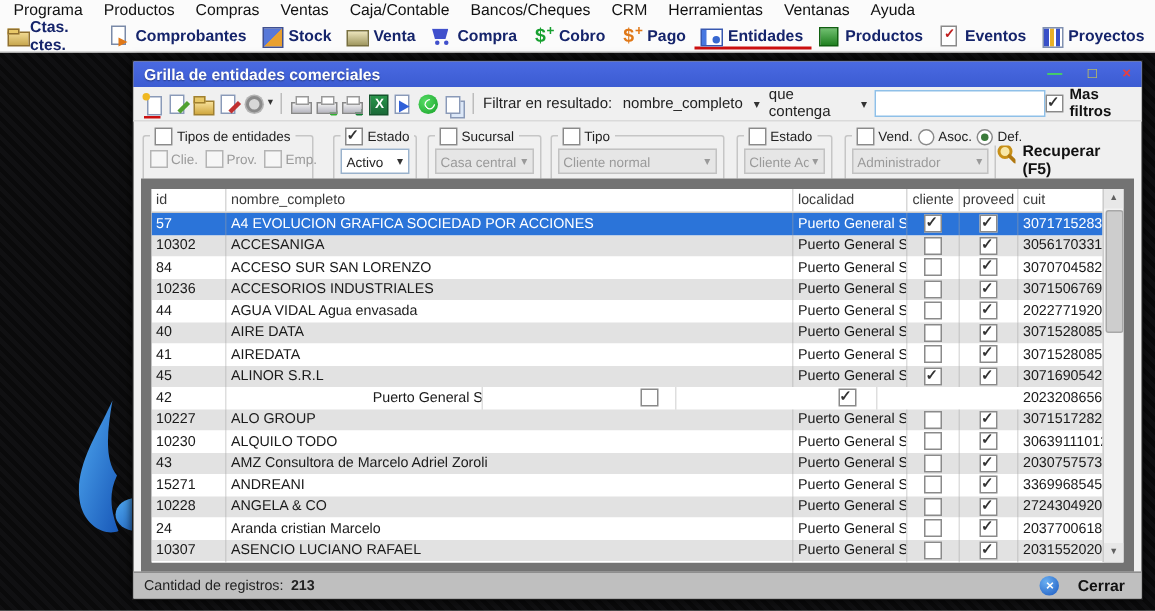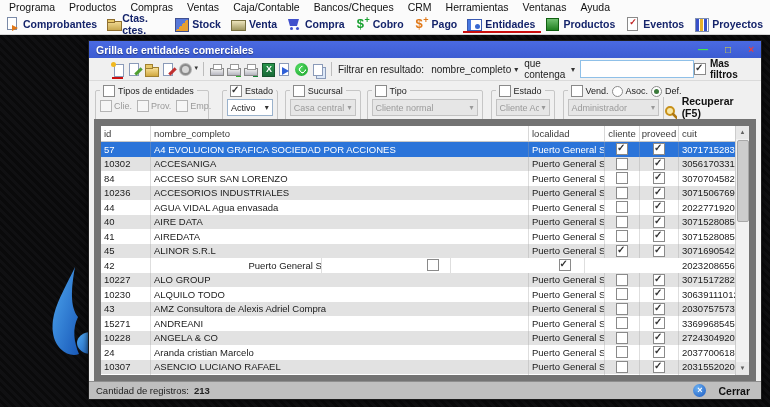--- a/index.html
+++ b/index.html
@@ -37,21 +37,21 @@
     background:linear-gradient(90deg,#3850c8 0 3px,#fff 3px 4px,#e8b028 4px 7px,#fff 7px 8px,#3850c8 8px 11px,#fff 11px 12px);}
 
   
   .window{position:absolute;left:88px;top:40px;width:674px;height:360px;background:#f0f0f0;border:1px solid #1c1c1c;box-sizing:border-box;box-shadow:0 0 6px rgba(0,0,0,.8);}
   .titlebar{height:17px;background:linear-gradient(#4a6ae2,#3c5cd2);display:flex;align-items:center;padding:0 7px;color:#fff;}
   .wtitle{font-size:10.5px;font-weight:700;text-shadow:0 1px 1px rgba(0,0,0,.4);}
   .wctrl{margin-left:auto;display:flex;gap:17px;font-size:10px;font-weight:700;align-items:center;}
   .wmin{color:#46e84a;}.wmax{color:#e0d83a;}.wclose{color:#e84040;}
 
   
-  .wtoolbar{height:22px;display:flex;align-items:center;padding:0 20px;background:#f0f0f0;border-bottom:1px solid #dadada;}
+  .wtoolbar{height:22px;display:flex;align-items:center;padding:0 4px;background:#f0f0f0;border-bottom:1px solid #dadada;}
   .tbi{width:15px;height:15px;position:relative;display:inline-block;margin:0 1px;}
   .tbi.u{box-shadow:0 4px 0 -2px #cc1010;}
   .sep{width:1px;height:14px;background:#bcbcbc;margin:0 4px;display:inline-block;}
   .ic-new::before{content:"";position:absolute;left:4px;top:2px;width:8px;height:11px;background:#fff;border:1px solid #8a9ab8;}
   .ic-new::after{content:"";position:absolute;left:1px;top:0;width:5px;height:5px;background:#f0b820;border-radius:50%;}
   .ic-edit::before,.ic-edit2::before{content:"";position:absolute;left:2px;top:1px;width:8px;height:11px;background:#fff;border:1px solid #8a9ab8;}
   .ic-edit::after{content:"";position:absolute;right:-1px;bottom:4px;width:9px;height:3px;background:#50a030;transform:rotate(-45deg);}
   .ic-edit2::after{content:"";position:absolute;right:-1px;bottom:4px;width:9px;height:3px;background:#c03030;transform:rotate(-45deg);}
   .ic-open::before{content:"";position:absolute;left:1px;top:5px;width:12px;height:8px;background:linear-gradient(#f8e098,#d0a840);border:1px solid #a08030;}
   .ic-open::after{content:"";position:absolute;left:1px;top:2px;width:6px;height:3px;background:#e8c868;border:1px solid #a08030;}
@@ -93,21 +93,21 @@
   .g-estado1{width:50px;margin-left:13px;}
   .g-sucursal{width:72px;margin-left:7px;}
   .g-tipo{width:116px;margin-left:6px;}
   .g-estado2{width:54px;margin-left:8px;}
   .g-vend{width:100px;margin-left:8px;}
   .opts{display:flex;gap:5px;align-items:center;margin-top:3px;}
   .optitem{display:flex;align-items:center;gap:2px;font-size:9px;color:#9a9a9a;}
   .sel{height:15px;border:1px solid #9ab2cc;background:#fff;font-size:9px;color:#222;display:flex;align-items:center;justify-content:space-between;padding:0 3px;margin-top:2px;}
   .sel.dis{border-color:#c2c2c2;background:#e6e6e6;color:#9a9a9a;}
   .sel.dis .caret{color:#9a9a9a;}
-  .recup{margin-left:auto;margin-right:6px;align-self:center;display:flex;align-items:flex-end;gap:5px;font-size:10.5px;font-weight:700;color:#111;cursor:default;}
+  .recup{margin-left:auto;margin-right:6px;align-self:center;display:flex;align-items:flex-start;gap:5px;font-size:10.5px;font-weight:700;color:#111;cursor:default;}
 
   
   .table{position:absolute;left:5px;right:5px;top:78px;bottom:17px;background:#fff;border:7px solid #737373;box-sizing:border-box;overflow:hidden;padding-right:13px;}
   .thead{display:flex;height:15px;border-bottom:1px solid #c8c8c8;font-size:9.5px;color:#3a3a3a;background:#fff;align-items:center;}
   .th{padding:0 3px;border-right:1px solid #d8d8d8;white-space:nowrap;overflow:hidden;box-sizing:border-box;height:100%;display:flex;align-items:center;}
   .c-id{width:50px;flex:0 0 auto;}
   .c-nom{flex:1 1 auto;min-width:0;}
   .c-loc{width:76px;flex:0 0 auto;}
   .c-cli{width:35px;flex:0 0 auto;justify-content:center;}
   .c-pro{width:39px;flex:0 0 auto;justify-content:center;}
@@ -154,26 +154,26 @@
       <span>Ventas</span>
       <span>Caja/Contable</span>
       <span>Bancos/Cheques</span>
       <span>CRM</span>
       <span>Herramientas</span>
       <span>Ventanas</span>
       <span>Ayuda</span>
     </div>
   <div class="apptoolbar" id="apptoolbar">
       <div class="app-item">
+        <span class="ai ic-ctas-ctes"></span>
+        <span>Ctas. ctes.</span>
+      </div>
+      <div class="app-item">
         <span class="ai ic-comprobantes"></span>
         <span>Comprobantes</span>
-      </div>
-      <div class="app-item">
-        <span class="ai ic-ctas-ctes"></span>
-        <span>Ctas. ctes.</span>
       </div>
       <div class="app-item">
         <span class="ai ic-stock"></span>
         <span>Stock</span>
       </div>
       <div class="app-item">
         <span class="ai ic-venta"></span>
         <span>Venta</span>
       </div>
       <div class="app-item">
@@ -470,21 +470,21 @@
           <div class="td c-cli">
             <span class="cb"></span>
           </div>
           <div class="td c-pro">
             <span class="cb on"></span>
           </div>
           <div class="td c-cuit">30639111012</div>
         </div>
         <div class="row alt">
           <div class="td c-id">43</div>
-          <div class="td c-nom">AMZ Consultora de Alexis Adriel Compra</div>
+          <div class="td c-nom">AMZ Consultora de Marcelo Adriel Zoroli</div>
           <div class="td c-loc">Puerto General S...</div>
           <div class="td c-cli">
             <span class="cb"></span>
           </div>
           <div class="td c-pro">
             <span class="cb on"></span>
           </div>
           <div class="td c-cuit">20307575737</div>
         </div>
         <div class="row">

